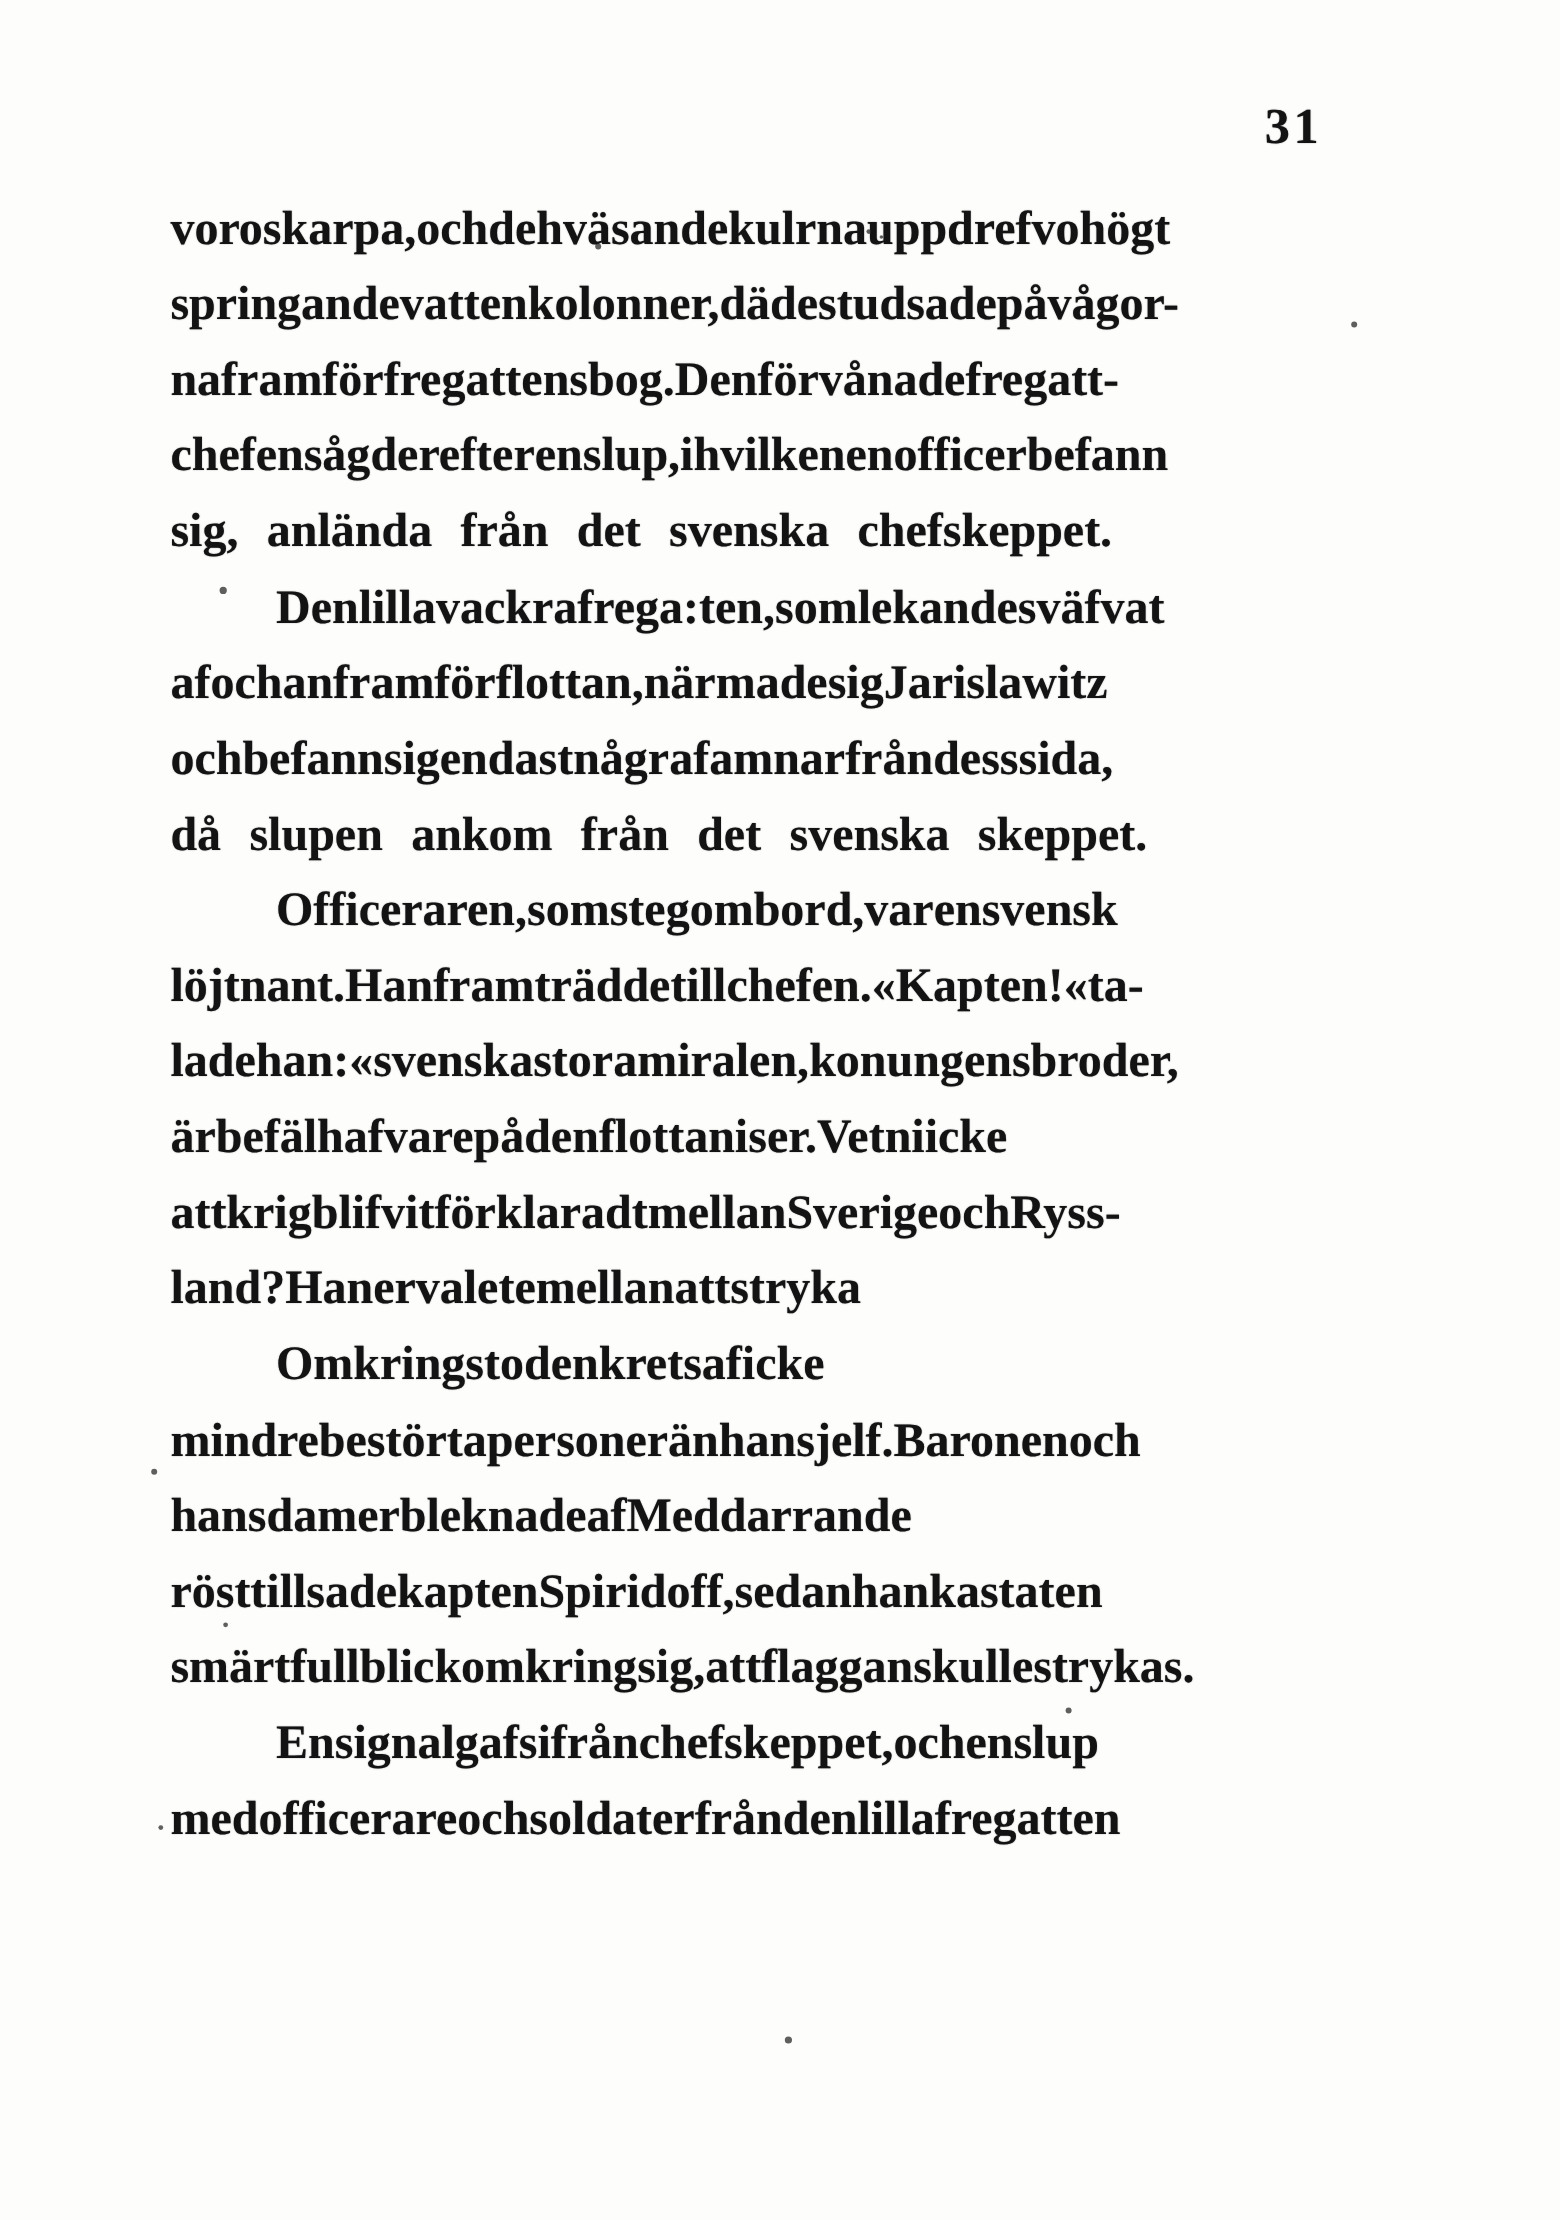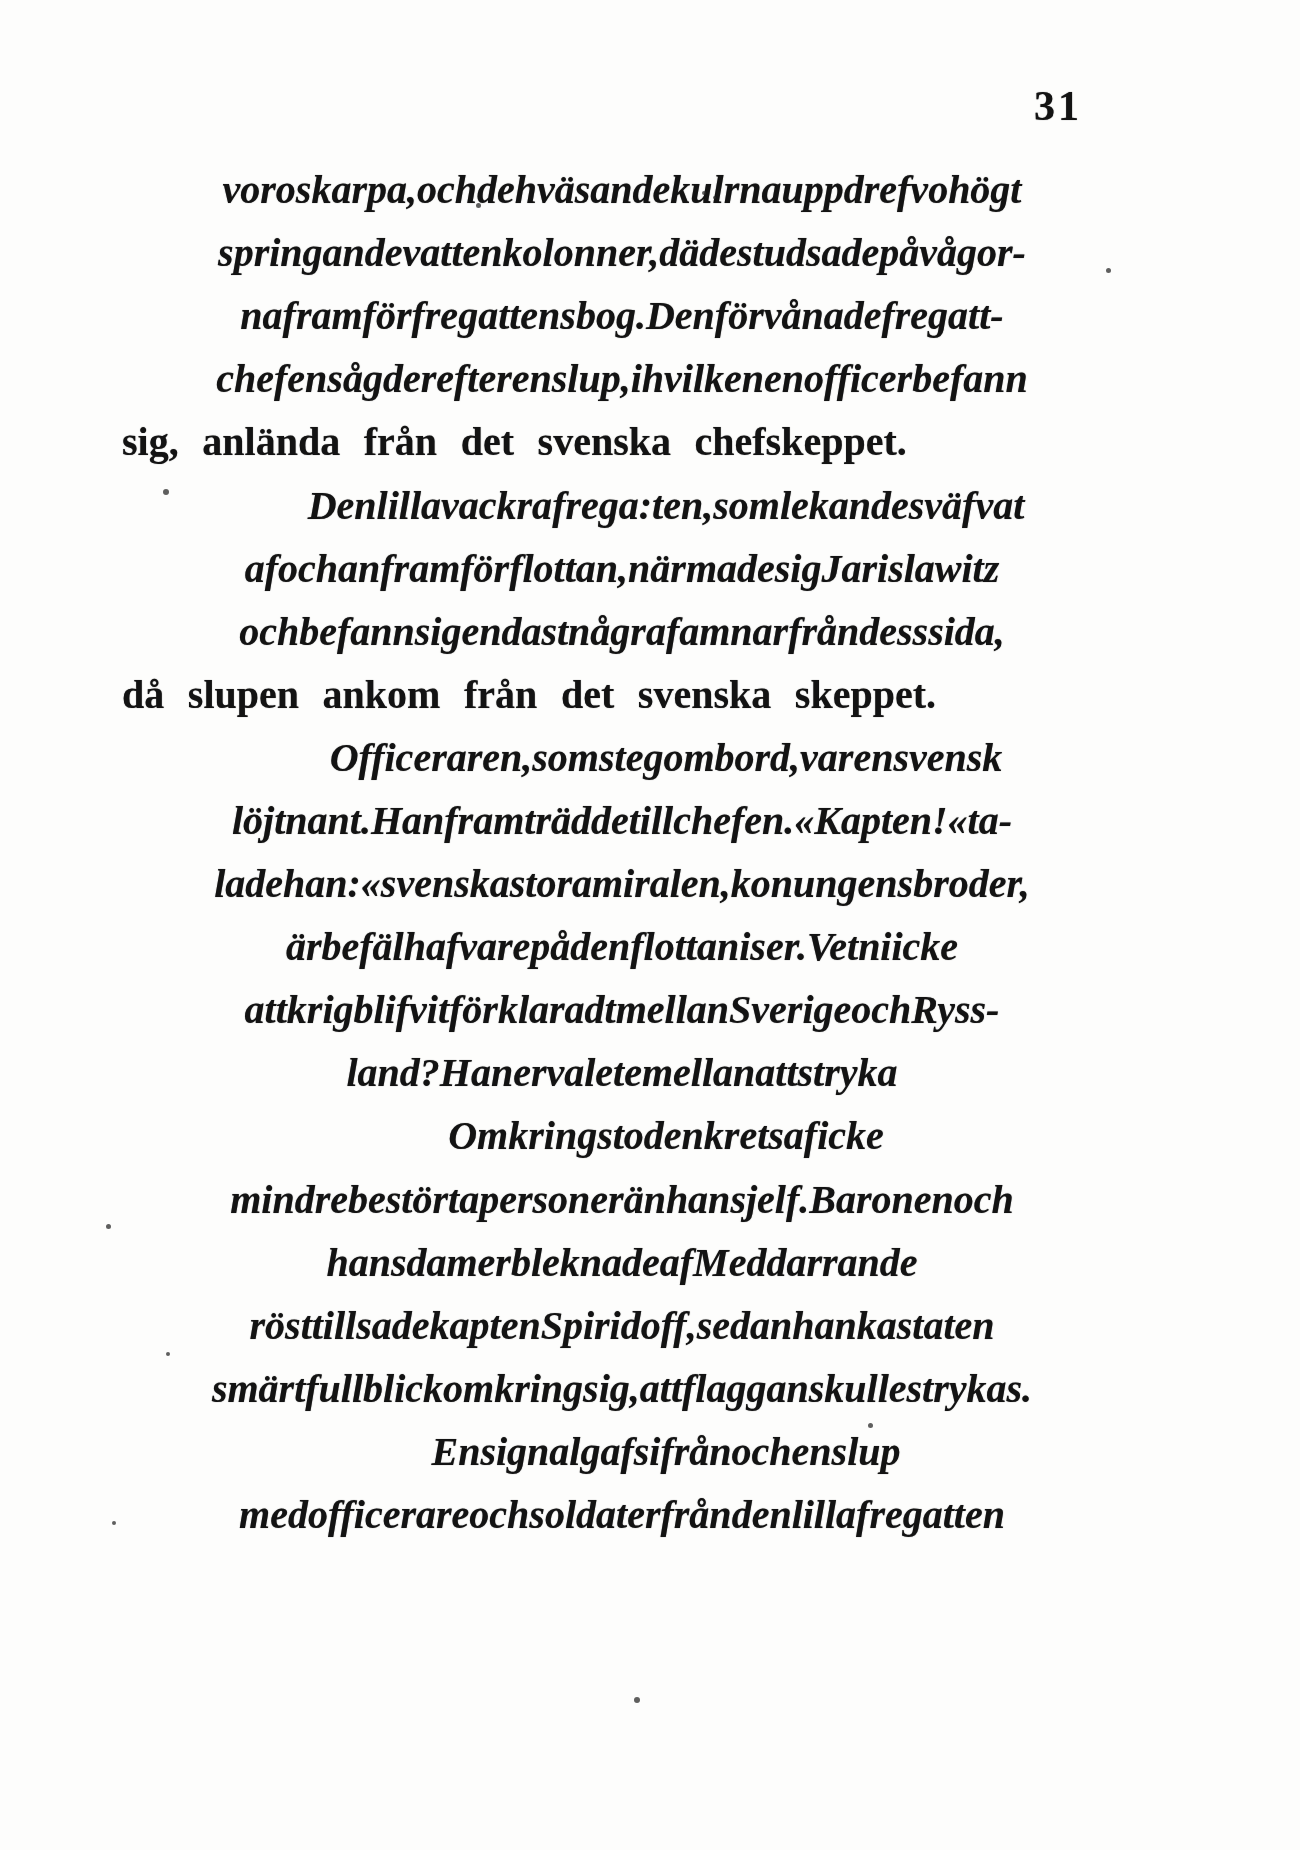--- a/index.html
+++ b/index.html
@@ -4,21 +4,21 @@
 <style>
   html,body{margin:0;padding:0;}
   body{
     width:1300px;height:1850px;
     position:relative;
     overflow:hidden;
     font-family:"Liberation Serif", serif;
   }
   .page{
     position:absolute;inset:0;
-    width:1052px;height:1850px;
+    width:1052px;height:1850px;margin-left:20px;
   }
   .page-number{
     position:absolute;
     left:1034px;top:82px;
     font-size:42px;
     font-weight:bold;
     letter-spacing:3px;
     text-shadow:0 0 1px rgba(17,17,17,.6);
   }
   .text-block{
@@ -28,21 +28,21 @@
     font-size:40px;
     font-weight:bold;
     text-shadow:0 0 1px rgba(17,17,17,.55);
   }
   .line{
     height:63.1px;
     display:flex;
     align-items:center;
     overflow:visible;
   }
-  .line.j{justify-content:center;font-style:italic;}
+  .line.j{justify-content:flex-start;}
   .line.s{word-spacing:0.34em;}
   .line.ind{padding-left:88px;}
   .line span{display:inline-block;white-space:pre;}
   .speck{
     position:absolute;
     border-radius:50%;
     background:#2a2a2a;
     opacity:.75;
   }
 </style>
@@ -232,20 +232,21 @@
         <span>att</span>
         <span>flaggan</span>
         <span>skulle</span>
         <span>strykas.</span>
       </div>
       <div class="line j ind">
         <span>En</span>
         <span>signal</span>
         <span>gafs</span>
         <span>ifrån</span>
+        <span>chefskeppet,</span>
         <span>och</span>
         <span>en</span>
         <span>slup</span>
       </div>
       <div class="line j">
         <span>med</span>
         <span>officerare</span>
         <span>och</span>
         <span>soldater</span>
         <span>från</span>

